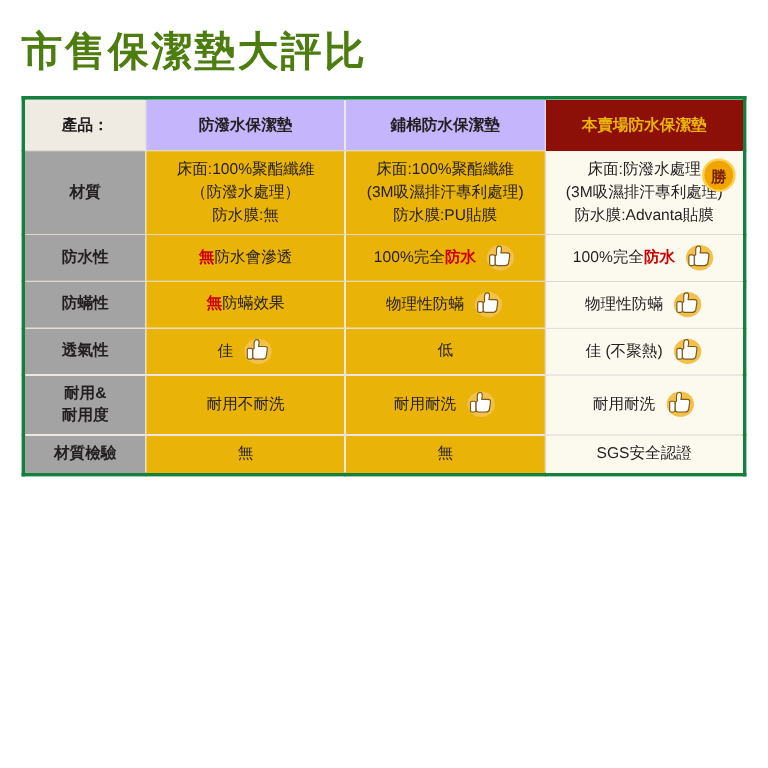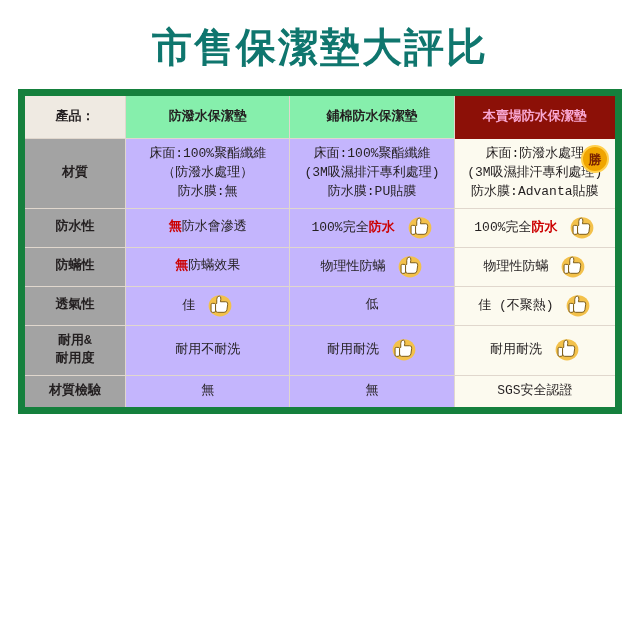--- a/index.html
+++ b/index.html
@@ -15,75 +15,73 @@
     overflow: hidden;
   }
   .page {
     position: relative;
     width: 640px;
     height: 640px;
     box-sizing: border-box;
     padding: 14px 18px 10px 18px;
   }
   .title {
-    text-align: center;
-    font-size: 40px;
+    font-size: 34px;
     font-weight: bold;
     letter-spacing: 2px;
-    color: #0f766e;
+    color: #4d7c0f;
     margin: 6px 0 14px 0;
     font-family: "DejaVu Sans", sans-serif;
   }
   table.cmp {
     width: 604px;
     border-collapse: collapse;
     table-layout: fixed;
     margin: 0 auto;
-    border: 7px solid #15803d;
-    font-family: Liberation Mono, monospace;
+    border: 3px solid #15803d;
   }
   table.cmp td, table.cmp th {
     border: 1px solid #e0d7cd;
     text-align: center;
     vertical-align: middle;
     font-size: 13px;
     line-height: 1.45;
     padding: 6px 4px;
     position: relative;
   }
   
   .hdr-label {
     background: #efeae2;
     font-weight: bold;
     font-size: 15px;
     color: #231f20;
     width: 92px;
   }
   .hdr-cell {
-    background: #86efac;
+    background: #c4b5fd;
     font-weight: bold;
     font-size: 15px;
     color: #231f20;
     height: 30px;
   }
   .hdr-cell.ours {
     background: #8c1007;
-    color: #f9a8d4;
+    color: #eab308;
     border: 1px solid #8c1007;
   }
   
   .rowlabel {
     background: #a3a3a3;
     font-weight: bold;
     font-size: 14px;
     width: 92px;
     color: #231f20;
   }
   .cell {
-    background: #c4b5fd;
+    background: #eab308;
   }
   .cell.ours {
     background: #fcfaef;
   }
   .red {
     color: #cc0000;
     font-weight: bold;
   }
   .line {
     display: block;

